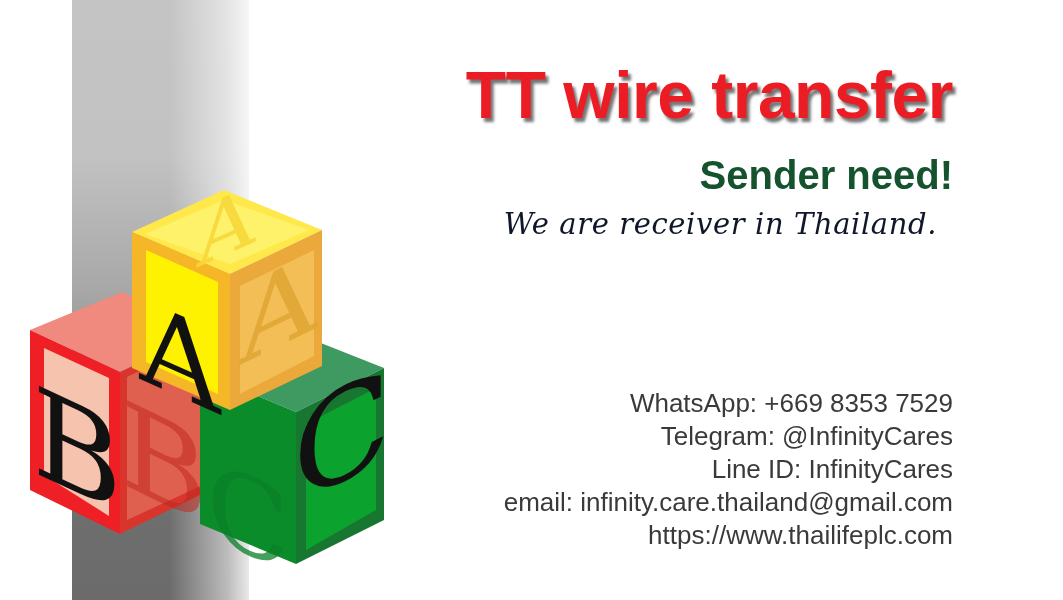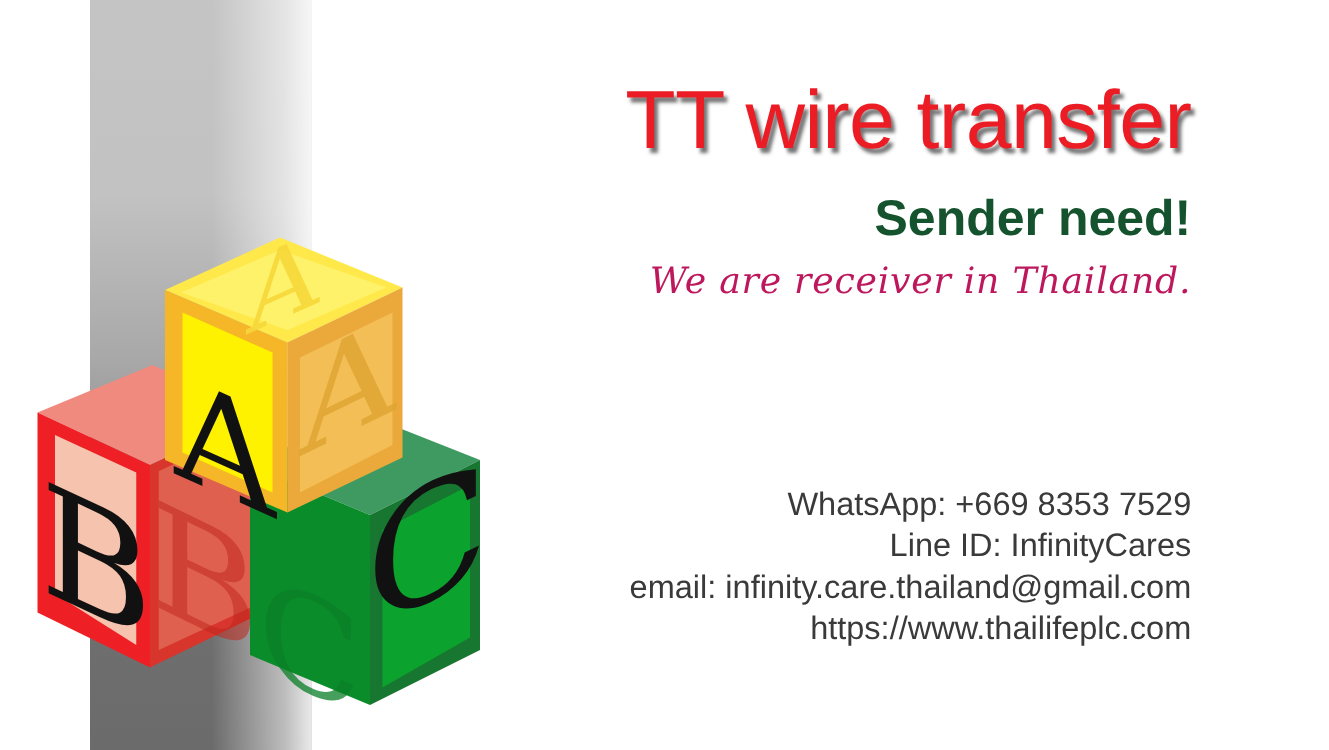--- a/index.html
+++ b/index.html
@@ -55,21 +55,21 @@
     width: 843px;
     text-align: right;
   }
 
   .title {
     position: absolute;
     right: 0;
     top: 62px;
     width: 100%;
     font-family: "Liberation Sans", sans-serif;
-    font-weight: normal;
+    font-weight: bold;
     font-size: 66px;
     line-height: 1;
     letter-spacing: -0.5px;
     color: #ec1c24;
     text-shadow: 3px 4px 3px rgba(70,70,70,0.75);
     white-space: nowrap;
   }
 
   .subtitle {
     position: absolute;
@@ -79,30 +79,30 @@
     font-family: "Liberation Sans", sans-serif;
     font-weight: bold;
     font-size: 40px;
     line-height: 1;
     color: #14532d;
     white-space: nowrap;
   }
 
   .tagline {
     position: absolute;
-    right: 0;
+    right: 16px;
     top: 207px;
     width: 100%;
     font-family: "DejaVu Serif", serif;
     font-style: italic;
     font-weight: normal;
     font-size: 29px;
     line-height: 1.2;
     letter-spacing: 0.6px;
-    color: #be185d;
+    color: #0f172a;
     white-space: nowrap;
   }
 
   .contact {
     position: absolute;
     right: 0;
     top: 387px;
     width: 100%;
     text-align: right;
   }
@@ -180,19 +180,20 @@
   <div class="text-col">
 
     <div class="title">TT wire transfer</div>
 
     <div class="subtitle">Sender need!</div>
 
     <div class="tagline">We are receiver in Thailand.</div>
 
     <div class="contact">
       <div class="contact-line">WhatsApp: +669 8353 7529</div>
+      <div class="contact-line">Telegram: @InfinityCares</div>
       <div class="contact-line">Line ID: InfinityCares</div>
       <div class="contact-line">email: infinity.care.thailand@gmail.com</div>
       <div class="contact-line">https://www.thailifeplc.com</div>
     </div>
 
   </div>
 </div>
 
 </body></html>

